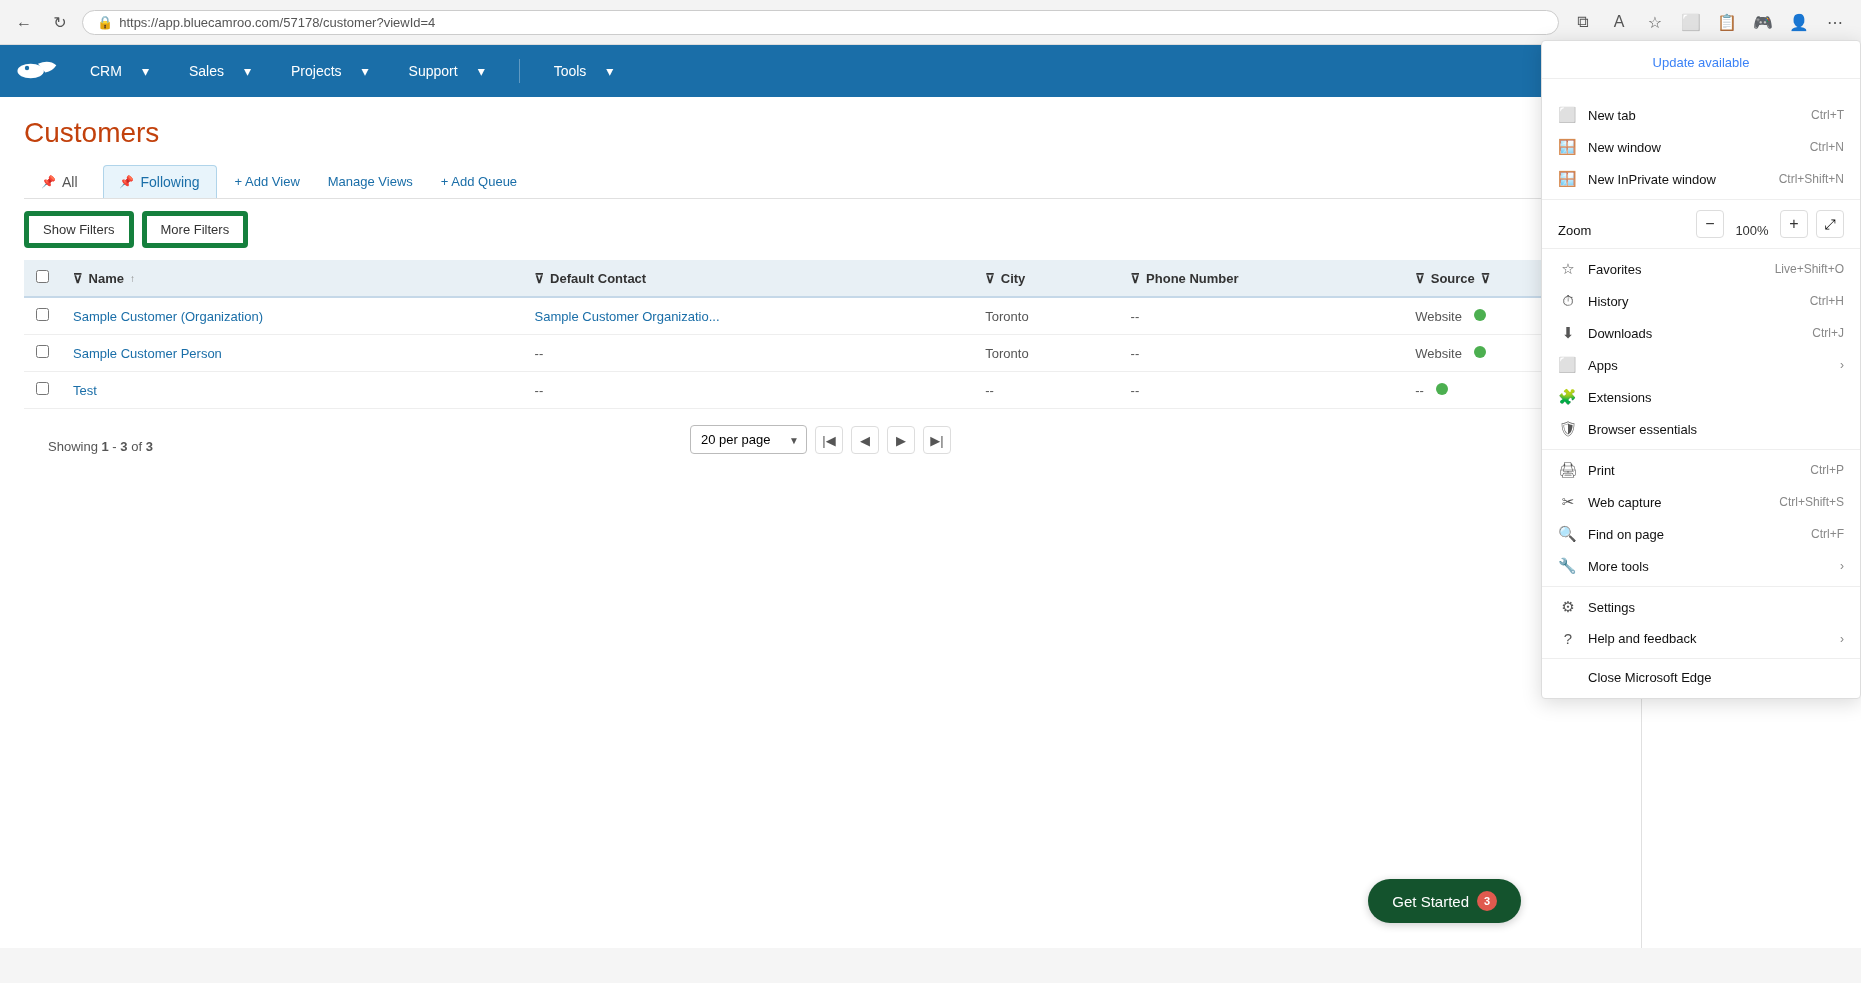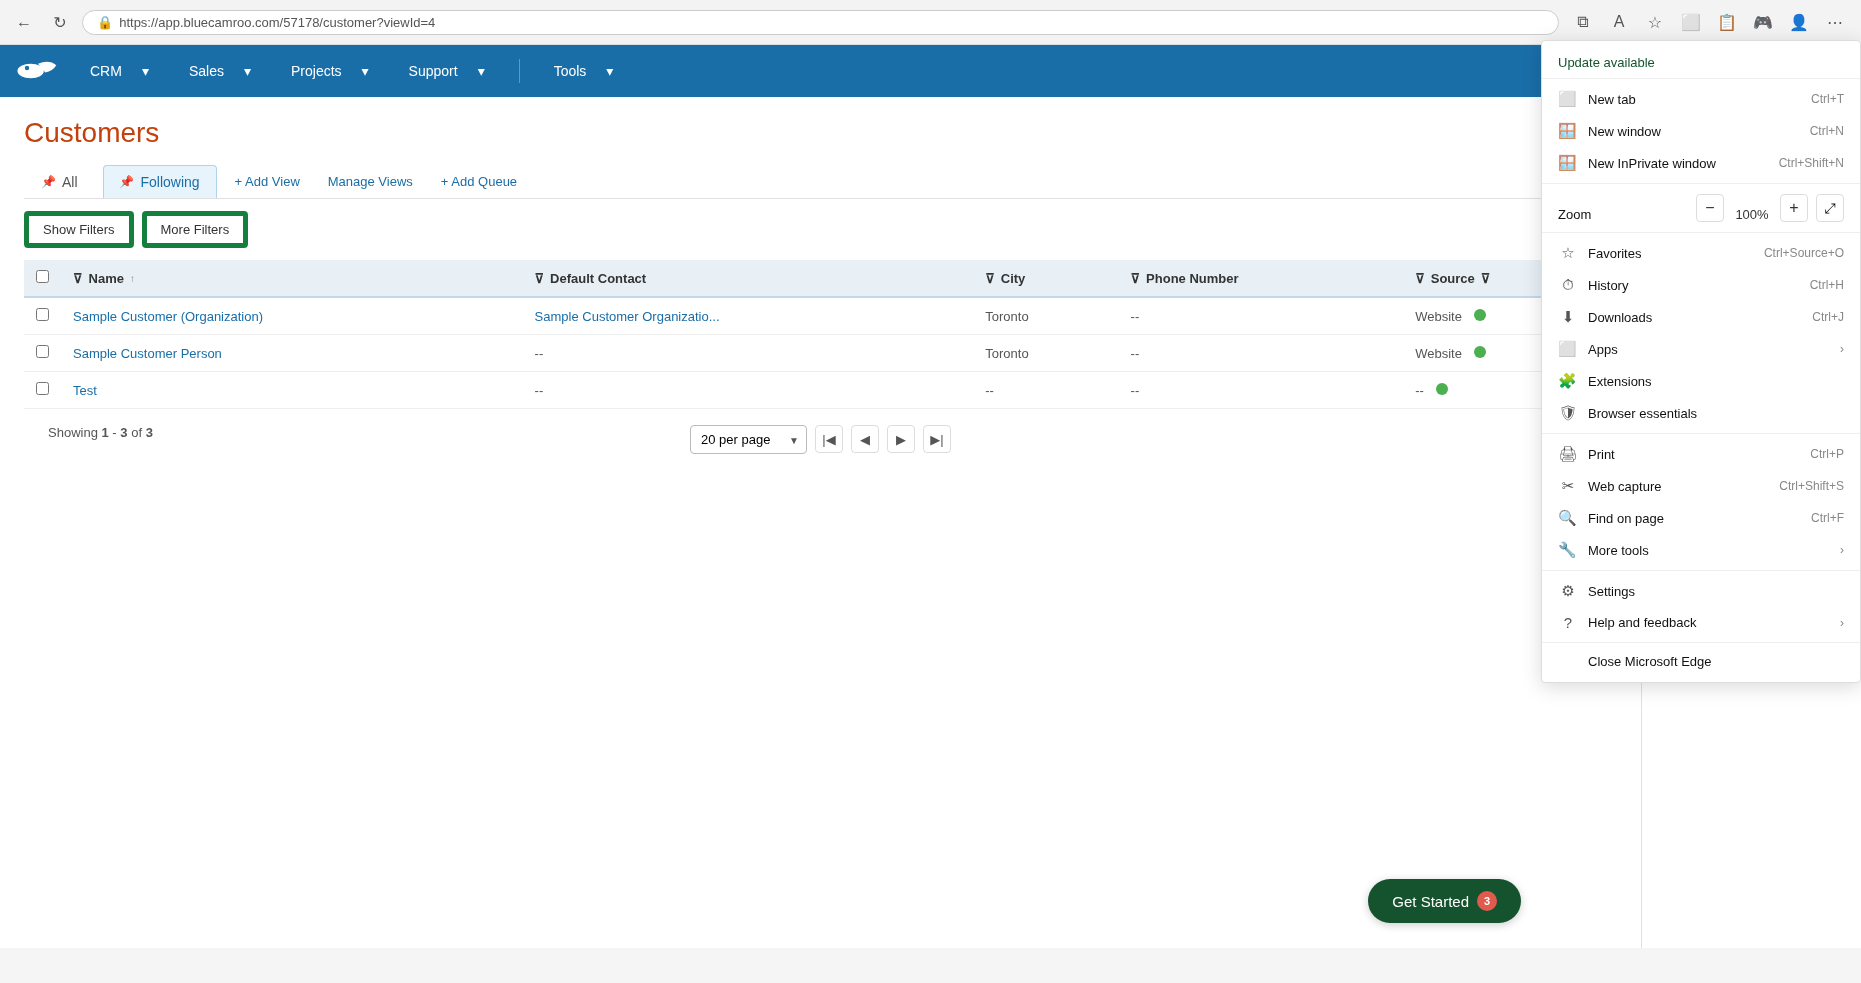--- a/index.html
+++ b/index.html
@@ -186,21 +186,21 @@
     .sort-icon { font-size: 10px; color: #888; }
     .status-dot {
       width: 12px; height: 12px;
       border-radius: 50%;
       display: inline-block;
     }
 
     
     .pagination-bar {
       display: flex;
-      align-items: flex-start;
+      align-items: flex-end;
       justify-content: center;
       padding: 16px;
       gap: 8px;
       position: relative;
     }
     .showing-text {
       position: absolute;
       left: 24px;
       font-size: 13px;
       color: #555;
@@ -289,24 +289,25 @@
       background: white;
       border: 1px solid #ddd;
       border-radius: 4px;
       box-shadow: 0 4px 20px rgba(0,0,0,0.15);
       z-index: 1001;
       padding: 6px 0;
     }
     .menu-update-banner {
       padding: 8px 16px;
       font-size: 13px;
-      color: #14532d;
+      color: #3b82f6;
       font-weight: 500;
       border-bottom: 1px solid #eee;
-      margin-bottom: 4px;
+      margin-bottom: 20px;
+      text-align: center;
     }
     .menu-item {
       display: flex;
       align-items: center;
       padding: 7px 16px;
       cursor: pointer;
       font-size: 13px;
       color: #111;
       gap: 10px;
     }
@@ -655,21 +656,21 @@
       <span class="zoom-value">100%</span>
       <button class="zoom-btn">+</button>
       <div class="zoom-expand">⤢</div>
     </div>
 
     <div class="menu-separator"></div>
 
     <div class="menu-item">
       <span class="menu-item-icon">☆</span>
       <span class="menu-item-label">Favorites</span>
-      <span class="menu-item-shortcut">Ctrl+Source+O</span>
+      <span class="menu-item-shortcut">Live+Shift+O</span>
     </div>
     <div class="menu-item">
       <span class="menu-item-icon">⏱</span>
       <span class="menu-item-label">History</span>
       <span class="menu-item-shortcut">Ctrl+H</span>
     </div>
     <div class="menu-item">
       <span class="menu-item-icon">⬇</span>
       <span class="menu-item-label">Downloads</span>
       <span class="menu-item-shortcut">Ctrl+J</span>

